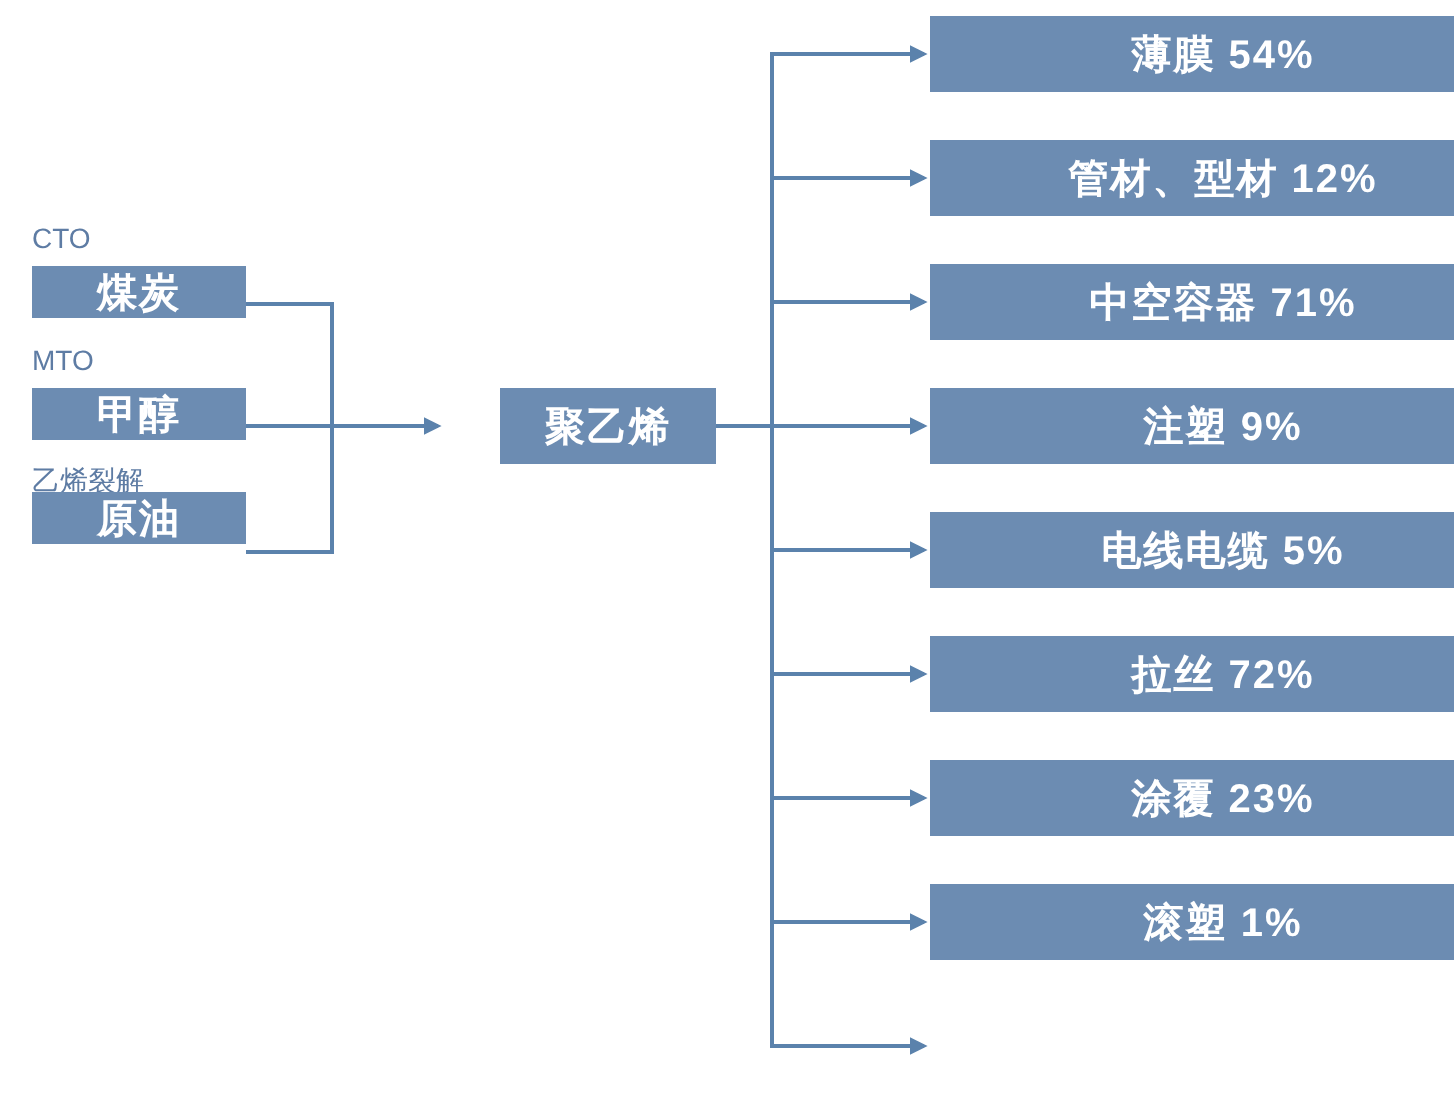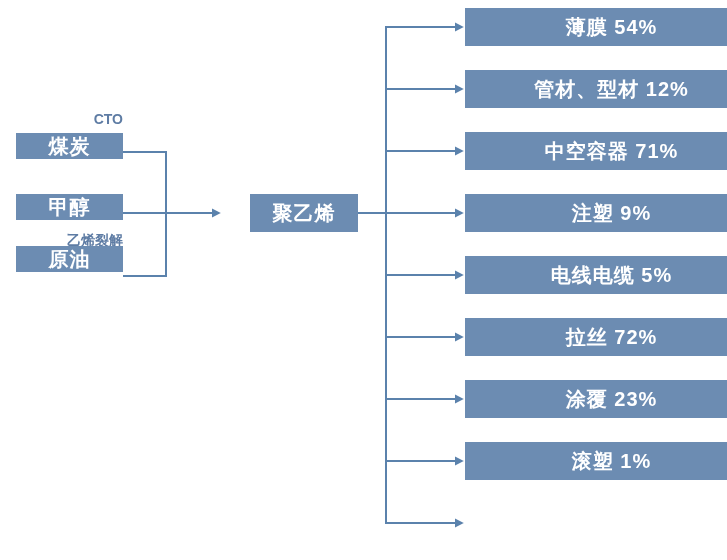--- a/index.html
+++ b/index.html
@@ -28,23 +28,23 @@
     letter-spacing: 1px;
     white-space: nowrap;
   }
   .input-node  { left: 16px;  width: 107px; height: 26px; }
   .center-node { left: 222px; top: 194px; width: 108px; height: 38px; margin-left: 28px; }
   .product-node{ left: 465px; width: 237px; height: 38px; padding-left: 28px; }
   .proc-label {
     position: absolute;
     left: 16px;
     width: 107px;
-    text-align: right;
+    text-align: left;
     color: #5E7CA4;
-    font-weight: bold;
+    font-weight: normal;
     font-size: 14px;
     line-height: 17px;
     white-space: nowrap;
   }
 </style>
 </head>
 <body>
 
 <div class="canvas">
 
@@ -69,20 +69,21 @@
     <line x1="386" y1="275" x2="462" y2="275" stroke="#5B82AC" stroke-width="2" marker-end="url(#ah)"></line>
     <line x1="386" y1="337" x2="462" y2="337" stroke="#5B82AC" stroke-width="2" marker-end="url(#ah)"></line>
     <line x1="386" y1="399" x2="462" y2="399" stroke="#5B82AC" stroke-width="2" marker-end="url(#ah)"></line>
     <line x1="386" y1="461" x2="462" y2="461" stroke="#5B82AC" stroke-width="2" marker-end="url(#ah)"></line>
     <line x1="386" y1="523" x2="462" y2="523" stroke="#5B82AC" stroke-width="2" marker-end="url(#ah)"></line>
   </svg>
 
   <div class="proc-label" style="top:111px">CTO</div>
   <div class="node input-node" style="top:133px">煤炭</div>
 
+  <div class="proc-label" style="top:172px">MTO</div>
   <div class="node input-node" style="top:194px">甲醇</div>
 
   <div class="proc-label" style="top:232px">乙烯裂解</div>
   <div class="node input-node" style="top:246px">原油</div>
 
   <div class="node center-node">聚乙烯</div>
 
   <div class="node product-node" style="top:8px">薄膜 54%</div>
   <div class="node product-node" style="top:70px">管材、型材 12%</div>
   <div class="node product-node" style="top:132px">中空容器 71%</div>

